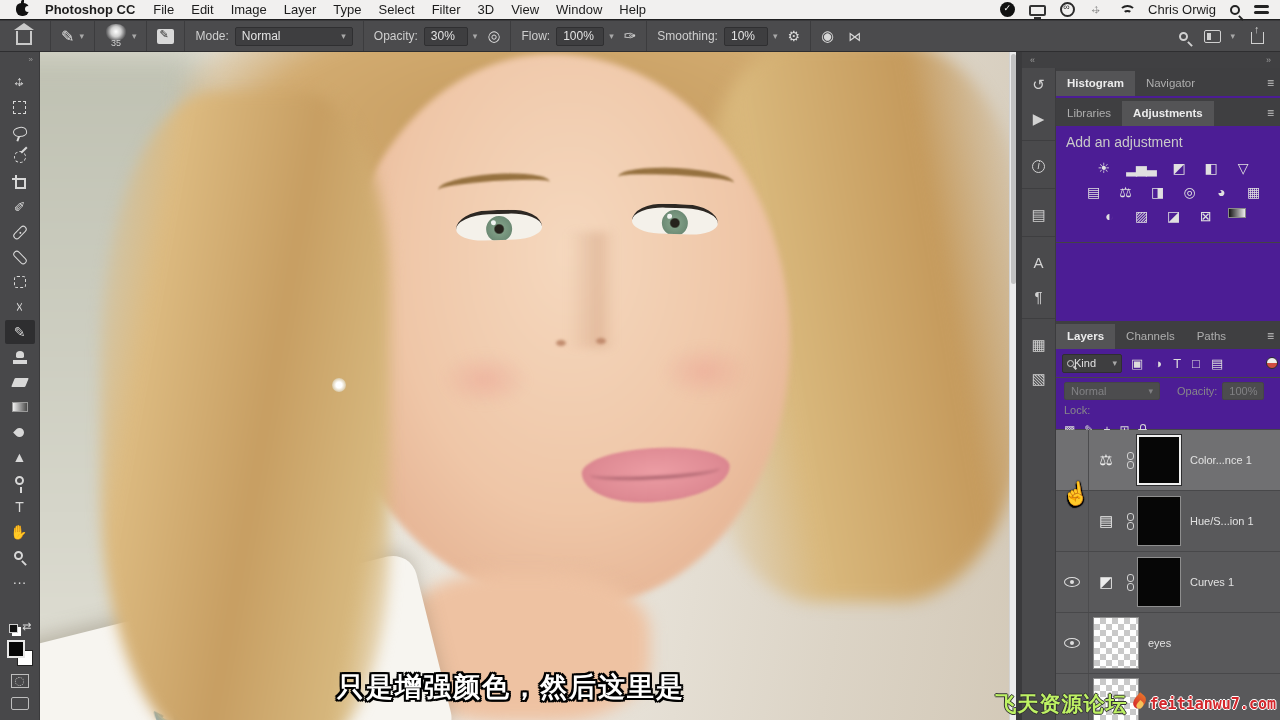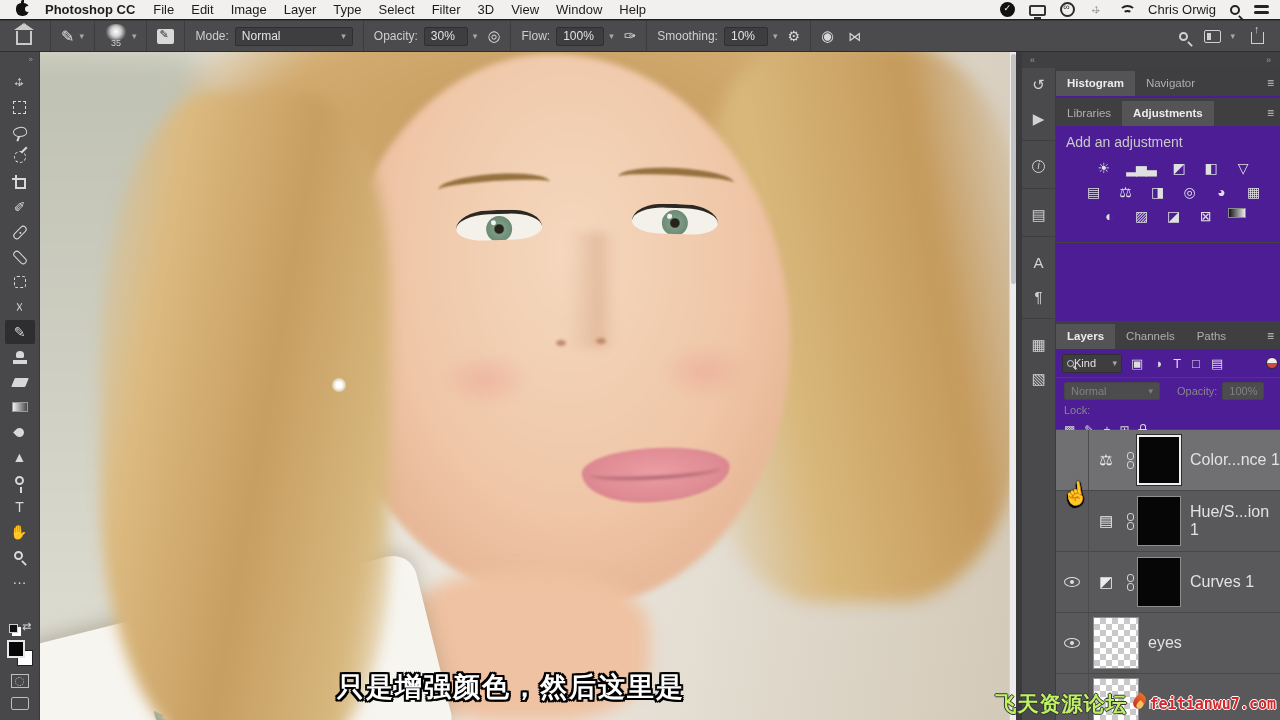--- a/index.html
+++ b/index.html
@@ -184,21 +184,21 @@
   .adjslot { width:34px; display:flex; justify-content:center; color:#ececec; font-size:15px; flex:none; }
   .chain { width:10px; height:17px; position:relative; flex:none; margin:0 2px; }
   .chain::before { content:""; position:absolute; left:2px; top:0; width:5px; height:6px; border:1.5px solid #d2d2d2; border-radius:3px; }
   .chain::after { content:""; position:absolute; left:2px; bottom:0; width:5px; height:6px; border:1.5px solid #d2d2d2; border-radius:3px; }
   .maskthumb { width:44px; height:50px; background:#060606; border:1px solid #8e8e8e; flex:none; }
   .sel .maskthumb { border:2px solid #f0f0f0; box-shadow:0 0 0 1px #2e2e30; }
   .checkerthumb { width:46px; height:52px; margin-left:4px; flex:none; background-color:#fff;
     background-image:linear-gradient(45deg,#c9c9c9 25%,transparent 25%,transparent 75%,#c9c9c9 75%),
                      linear-gradient(45deg,#c9c9c9 25%,#ffffff 25%,#ffffff 75%,#c9c9c9 75%);
     background-size:12px 12px; background-position:0 0,6px 6px; border:1px solid #8e8e8e; }
-  .lname { font-size:16px; color:#e2e2e2; margin-left:9px; }
+  .lname { font-size:11px; color:#e2e2e2; margin-left:9px; }
 
   
   #hand-cursor { position:absolute; left:1062px; top:482px; font-size:22px; color:#ffffff; z-index:60;
     text-shadow:0 0 2px #000, 1px 1px 1px #000, -1px 1px 1px #000; transform:rotate(-8deg); }
 
   
   #subtitle { position:absolute; left:0; top:669px; width:1022px; text-align:center; z-index:50;
     font-size:27px; font-weight:bold; color:#ffffff; letter-spacing:2px;
     text-shadow:-2px 0 0 #000, 2px 0 0 #000, 0 -2px 0 #000, 0 2px 0 #000, -2px -2px 0 #000, 2px 2px 0 #000, -2px 2px 0 #000, 2px -2px 0 #000; }
   #watermark { position:absolute; right:4px; bottom:2px; z-index:60; display:flex; align-items:center; gap:3px; }

